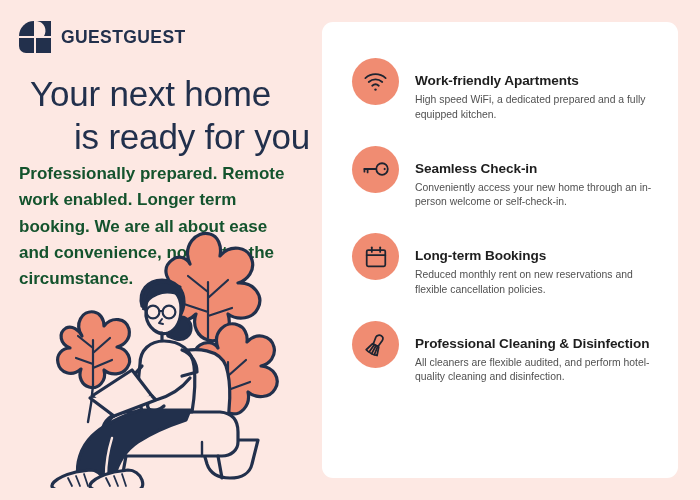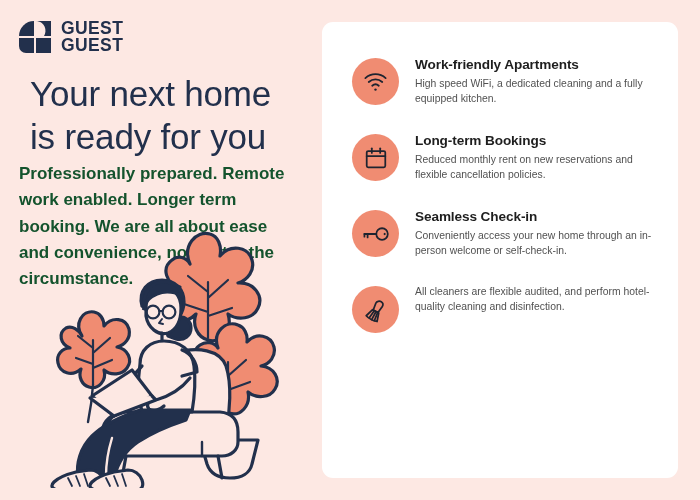--- a/index.html
+++ b/index.html
@@ -44,42 +44,42 @@
 
   .brand-mark {
     width: 34px;
     height: 34px;
     position: relative;
     flex: 0 0 auto;
   }
 
   .brand-wordmark {
     display: flex;
-    flex-direction: column;
+    flex-direction: row;
     line-height: 0.95;
   }
   .brand-wordmark span {
     color: #22304C;
     font-size: 17.5px;
     font-weight: bold;
     letter-spacing: 0.4px;
   }
 
   .headline {
     position: absolute;
     left: 30px;
     top: 72px;
     width: 290px;
     color: #22304C;
     font-size: 35px;
     line-height: 1.24;
     font-weight: 300;
     letter-spacing: -0.2px;
   }
-  .headline .l2 { display: block; }
+  .headline .l2 { display: block; margin-left: 44px; }
 
   .subhead {
     position: absolute;
     left: 19px;
     top: 161px;
     width: 272px;
     color: #14532d;
     font-size: 17px;
     line-height: 1.55;
     font-weight: 700;
@@ -141,20 +141,21 @@
     padding-top: 1px;
   }
 
   .feature-title {
     color: #1E1E1E;
     font-size: 13.6px;
     font-weight: bold;
     line-height: 1.25;
     letter-spacing: -0.1px;
     margin-bottom: 3px;
+    margin-top: 16px;
   }
 
   .feature-desc {
     color: #515151;
     font-size: 10.4px;
     line-height: 1.42;
     font-weight: 400;
     max-width: 250px;
   }
 </style>
@@ -278,36 +279,21 @@
         <div class="feature-icon">
           <svg width="27" height="27" viewBox="0 0 28 28" fill="none" stroke="#1E2430" stroke-width="1.9" stroke-linecap="round">
             <path d="M3.5 10.5 C9.5 5 18.5 5 24.5 10.5"></path>
             <path d="M7 14.5 C11.2 10.8 16.8 10.8 21 14.5"></path>
             <path d="M10.6 18.4 C12.6 16.6 15.4 16.6 17.4 18.4"></path>
             <circle cx="14" cy="22.4" r="1.25" fill="#1E2430" stroke="none"></circle>
           </svg>
         </div>
         <div class="feature-body">
           <div class="feature-title">Work-friendly Apartments</div>
-          <div class="feature-desc">High speed WiFi, a dedicated cleaning and a fully equipped kitchen.</div>
-        </div>
-      </div>
-
-      <div class="feature">
-        <div class="feature-icon">
-          <svg width="26" height="26" viewBox="0 0 28 28" fill="none" stroke="#1E2430" stroke-width="1.9" stroke-linecap="round" stroke-linejoin="round">
-            <rect x="4" y="6.5" width="20" height="17.5" rx="1.6"></rect>
-            <path d="M4 12 L24 12"></path>
-            <path d="M9.5 3.6 L9.5 8.6"></path>
-            <path d="M18.5 3.6 L18.5 8.6"></path>
-          </svg>
-        </div>
-        <div class="feature-body">
-          <div class="feature-title">Long-term Bookings</div>
-          <div class="feature-desc">Reduced monthly rent on new reservations and flexible cancellation policies.</div>
+          <div class="feature-desc">High speed WiFi, a dedicated prepared and a fully equipped kitchen.</div>
         </div>
       </div>
 
       <div class="feature">
         <div class="feature-icon">
           <svg width="26" height="26" viewBox="0 0 28 28" fill="none" stroke="#1E2430" stroke-width="1.9" stroke-linecap="round" stroke-linejoin="round">
             <g transform="rotate(45 14 14)">
               <circle cx="18.6" cy="9.4" r="6.2"></circle>
               <circle cx="20.6" cy="7.4" r="1.15" fill="#1E2430" stroke="none"></circle>
               <path d="M14.2 13.8 L5.2 22.8"></path>
@@ -315,31 +301,47 @@
               <path d="M5.2 22.8 L7.2 24.8"></path>
             </g>
           </svg>
         </div>
         <div class="feature-body">
           <div class="feature-title">Seamless Check-in</div>
           <div class="feature-desc">Conveniently access your new home through an in-person welcome or self-check-in.</div>
         </div>
       </div>
 
+      <div class="feature">
+        <div class="feature-icon">
+          <svg width="26" height="26" viewBox="0 0 28 28" fill="none" stroke="#1E2430" stroke-width="1.9" stroke-linecap="round" stroke-linejoin="round">
+            <rect x="4" y="6.5" width="20" height="17.5" rx="1.6"></rect>
+            <path d="M4 12 L24 12"></path>
+            <path d="M9.5 3.6 L9.5 8.6"></path>
+            <path d="M18.5 3.6 L18.5 8.6"></path>
+          </svg>
+        </div>
+        <div class="feature-body">
+          <div class="feature-title">Long-term Bookings</div>
+          <div class="feature-desc">Reduced monthly rent on new reservations and flexible cancellation policies.</div>
+        </div>
+      </div>
+
 
       <div class="feature">
         <div class="feature-icon">
           <svg width="26" height="26" viewBox="0 0 28 28" fill="none" stroke="#1E2430" stroke-width="1.9" stroke-linecap="round" stroke-linejoin="round">
             <g transform="rotate(28 14 14)">
               <path d="M14.8 3.4 C17 3.4 18.4 5.2 18.2 7.4 L17.2 15.4 L11.4 15.4 L10.4 7.4 C10.2 5.2 12.6 3.4 14.8 3.4 Z"></path>
               <path d="M10.6 15.4 L18.1 15.4 L20.8 24.4 C15.6 26 12.2 26 7.6 24.4 Z"></path>
               <path d="M12.6 16.6 L11.6 24.8 M14.8 16.6 L14.8 25.4 M17 16.6 L17.8 24.8"></path>
             </g>
           </svg>
         </div>
         <div class="feature-body">
+          <div class="feature-title">Professional Cleaning &amp; Disinfection</div>
           <div class="feature-desc">All cleaners are flexible audited, and perform hotel-quality cleaning and disinfection.</div>
         </div>
       </div>
 
     </div>
   </div>
 </div>
 
 </body></html>

